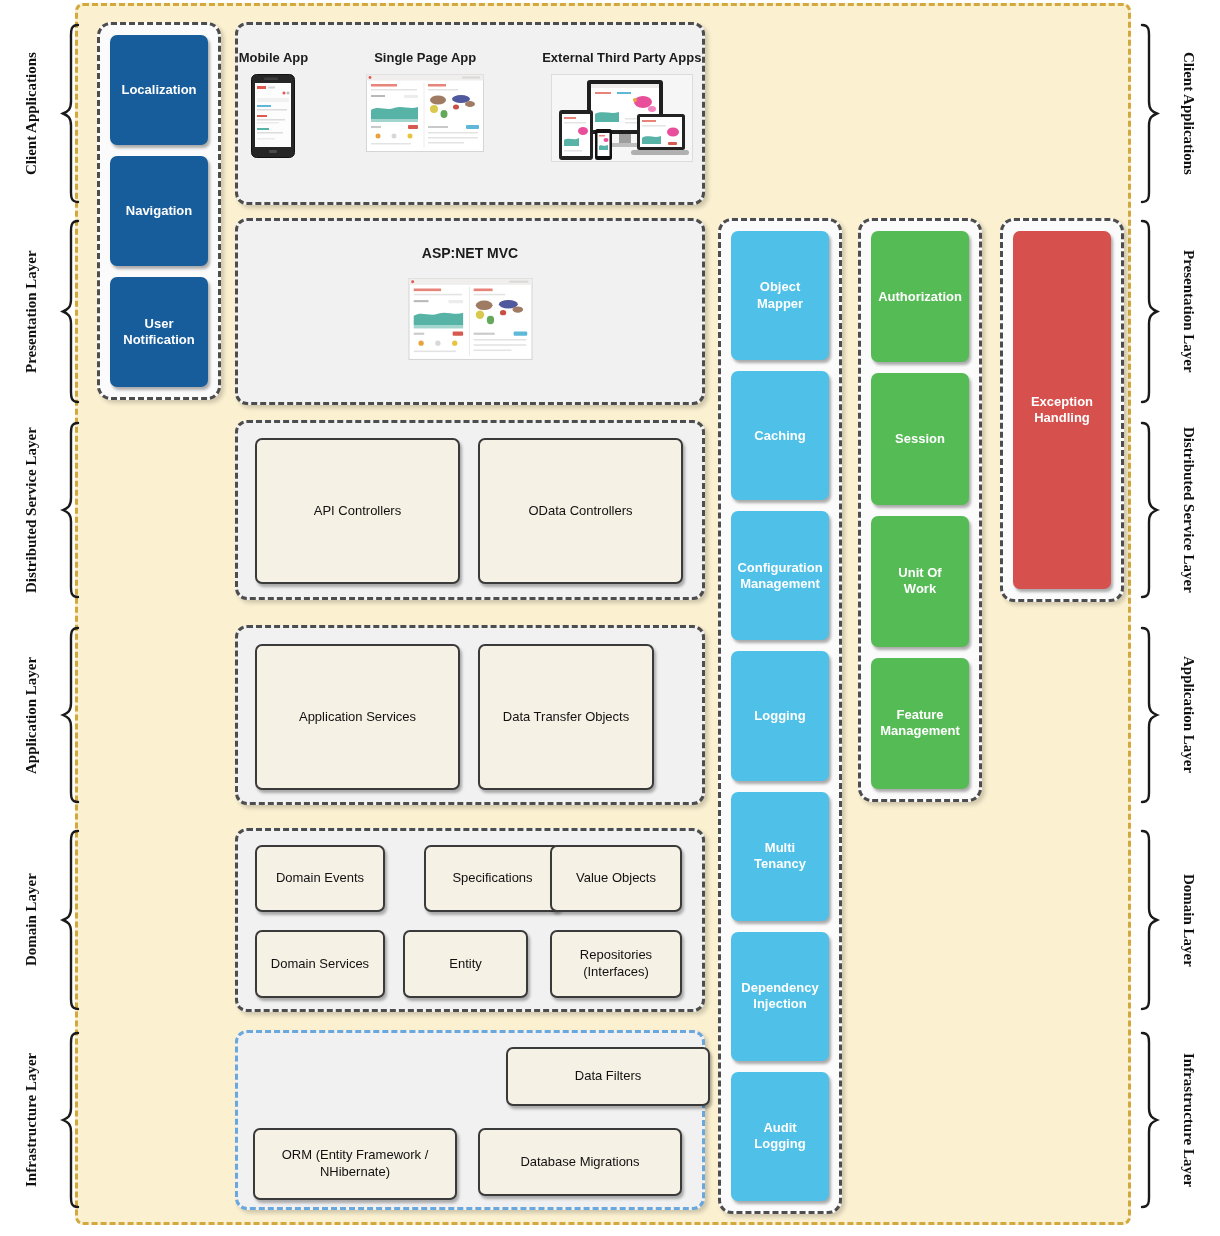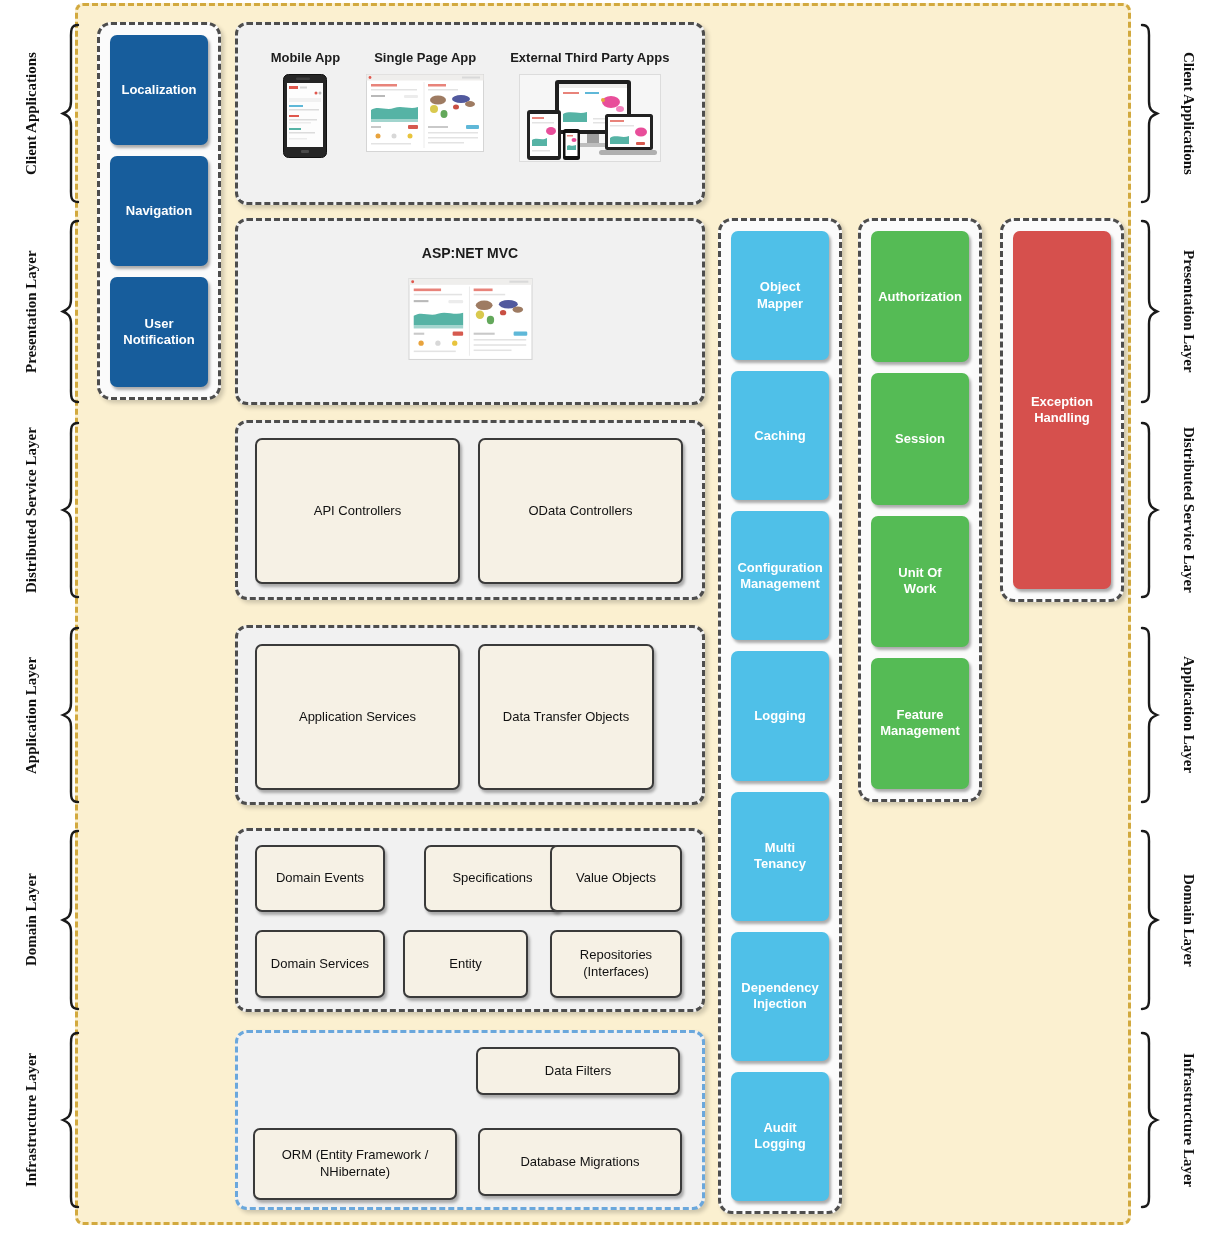--- a/index.html
+++ b/index.html
@@ -45,21 +45,21 @@
   .box.green{background:var(--green)}
   .box.red{background:var(--red)}
   .colcard .box{flex:1}
   .bbox{position:absolute;display:flex;align-items:center;justify-content:center;text-align:center;
         background:var(--beige);border:2px solid var(--beige-border);border-radius:7px;
         color:#111;font-weight:normal;font-size:13px;line-height:1.3;padding:0 10px;
         box-shadow:2px 3px 3px rgba(0,0,0,.3)}
 
   
   .figrow{position:absolute;left:235px;top:22px;width:470px;height:183px;
-          display:flex;align-items:flex-start;justify-content:center;gap:26px;padding-top:28px}
+          display:flex;align-items:flex-start;justify-content:center;gap:58px;padding-top:28px}
   .fig{display:flex;flex-direction:column;align-items:center;gap:9px}
   .fig .cap{font-weight:bold;font-size:13px;color:#1c1c1c;white-space:nowrap}
   .mvc-title{position:absolute;left:235px;top:245px;width:470px;text-align:center;
              font-weight:bold;font-size:14px;color:#1c1c1c}
 </style>
 </head>
 <body>
 
 <svg width="0" height="0" style="position:absolute">
   <defs>
@@ -285,21 +285,21 @@
 
   <div class="panel" style="left:235px;top:828px;width:470px;height:184px"></div>
   <div class="bbox" style="left:255px;top:845px;width:130px;height:67px">Domain Events</div>
   <div class="bbox" style="left:424px;top:845px;width:137px;height:67px">Specifications</div>
   <div class="bbox" style="left:550px;top:845px;width:132px;height:67px">Value Objects</div>
   <div class="bbox" style="left:255px;top:930px;width:130px;height:68px">Domain Services</div>
   <div class="bbox" style="left:403px;top:930px;width:125px;height:68px">Entity</div>
   <div class="bbox" style="left:550px;top:930px;width:132px;height:68px">Repositories (Interfaces)</div>
 
   <div class="panel infra" style="left:235px;top:1030px;width:470px;height:180px"></div>
-  <div class="bbox" style="left:476px;top:1047px;width:204px;height:48px">Data Filters</div>
+  <div class="bbox" style="left:506px;top:1047px;width:204px;height:59px">Data Filters</div>
   <div class="bbox" style="left:253px;top:1128px;width:204px;height:72px">ORM (Entity Framework / NHibernate)</div>
   <div class="bbox" style="left:478px;top:1128px;width:204px;height:68px">Database Migrations</div>
 
   <div class="colcard" style="left:718px;top:218px;width:124px;height:996px">
     <div class="box cyan">Object Mapper</div>
     <div class="box cyan">Caching</div>
     <div class="box cyan">Configuration Management</div>
     <div class="box cyan">Logging</div>
     <div class="box cyan">Multi Tenancy</div>
     <div class="box cyan">Dependency Injection</div>

